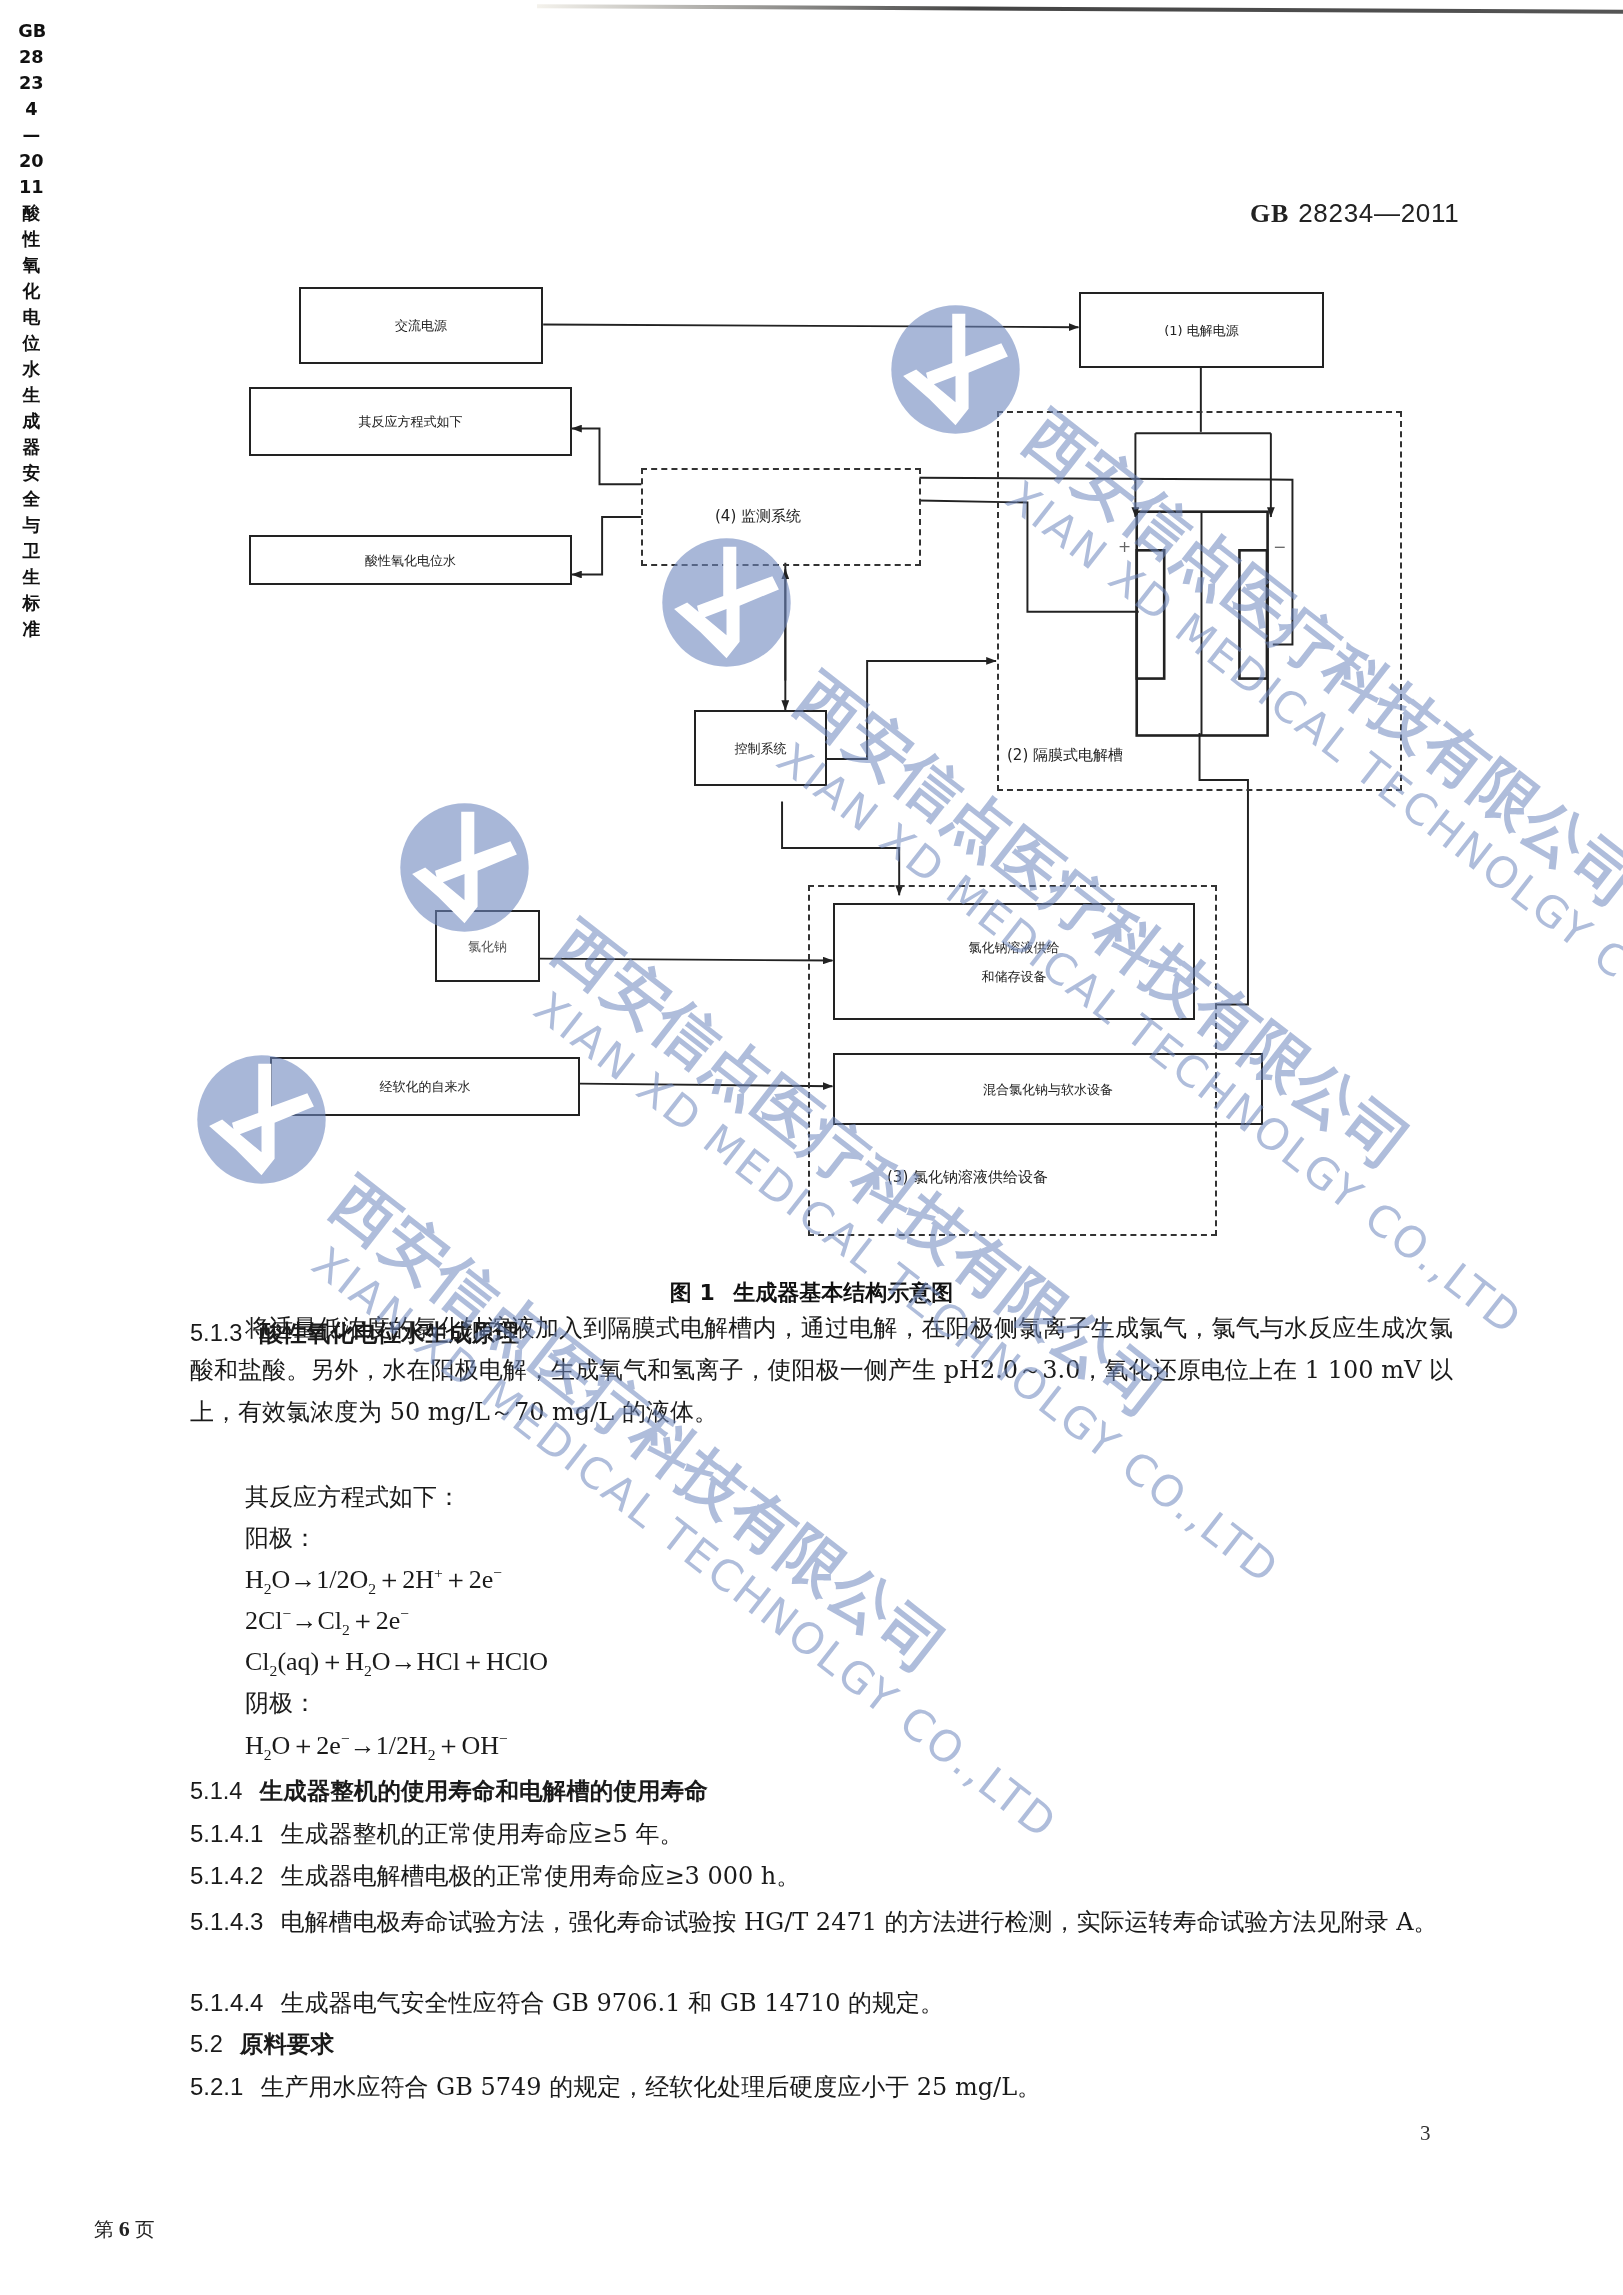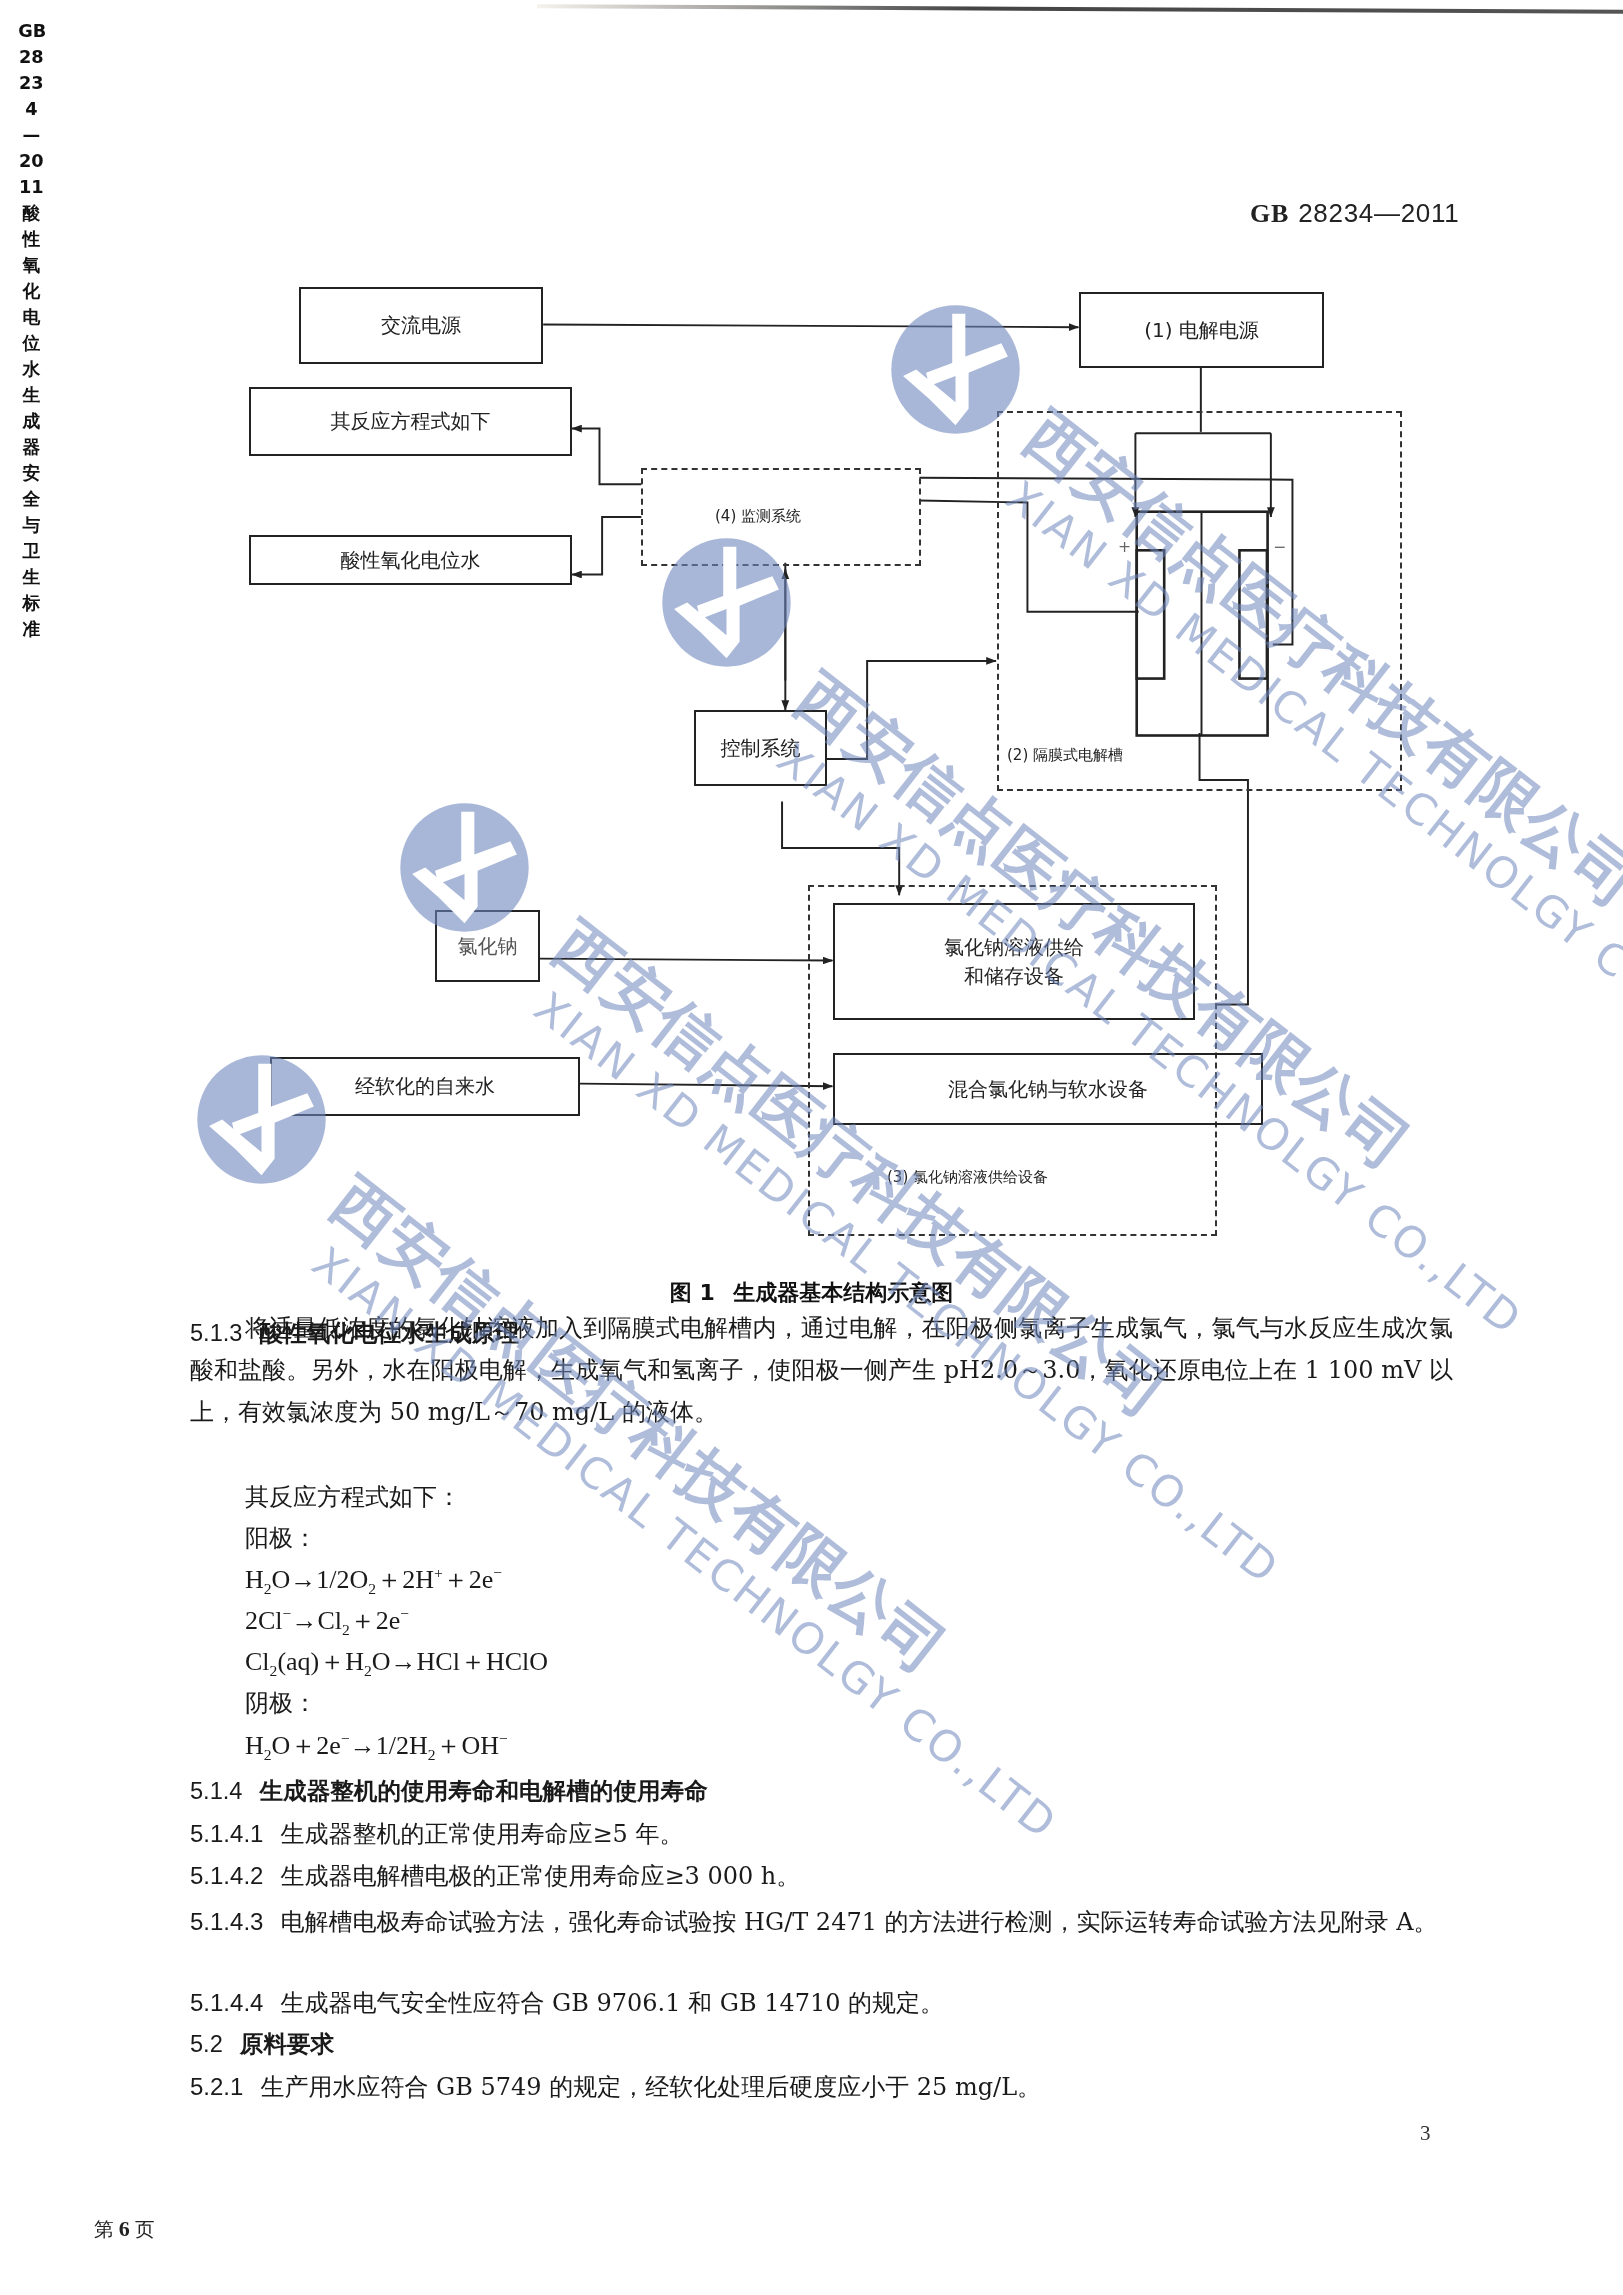--- a/index.html
+++ b/index.html
@@ -10,21 +10,21 @@
              background: linear-gradient(to right, rgba(200,190,160,0.2), #444 40%, #555 100%); transform: rotate(0.3deg); }
   .side-label { left: 18.3px; top: 18.3px; width: 26px; font-family: "DejaVu Sans", sans-serif;
                 font-weight: bold; font-size: 17.7px; line-height: 26px; text-align: center; color: #111; }
   .side-label span { display: block; }
   .std-code { left: 1250px; top: 198px; font-size: 26px; color: #222; font-family: "Liberation Sans", sans-serif; letter-spacing: 0.7px; }
   .std-code b { font-family: "Liberation Serif", serif; font-weight: bold; margin-right: 9.2px; }
 
   
   .box { position: absolute; border: 2.6px solid #222; box-sizing: border-box; display: flex;
          align-items: center; justify-content: center; font-family: "DejaVu Sans", sans-serif;
-         font-size: 20px; color: #222; text-align: center; line-height: 29px; background: transparent; }
+         font-size: 13px; color: #222; text-align: center; line-height: 29px; background: transparent; }
   .dbox { position: absolute; border: 2px dashed #333; box-sizing: border-box; }
   .dlabel { position: absolute; font-family: "DejaVu Sans", sans-serif; font-size: 15px; color: #222; }
   svg.lines { position: absolute; left: 0; top: 0; }
 
   .wm { position: absolute; font-family: "DejaVu Serif", serif; color: rgba(110,135,190,0.55);
         font-weight: bold; white-space: nowrap; transform-origin: left top; pointer-events: none; }
   .wm-en { position: absolute; font-family: "DejaVu Sans", sans-serif; color: rgba(110,135,190,0.55);
            white-space: nowrap; transform-origin: left top; pointer-events: none; letter-spacing: 2.6px; }
   .logo { position: absolute; width: 131px; height: 131px; pointer-events: none; }
 

